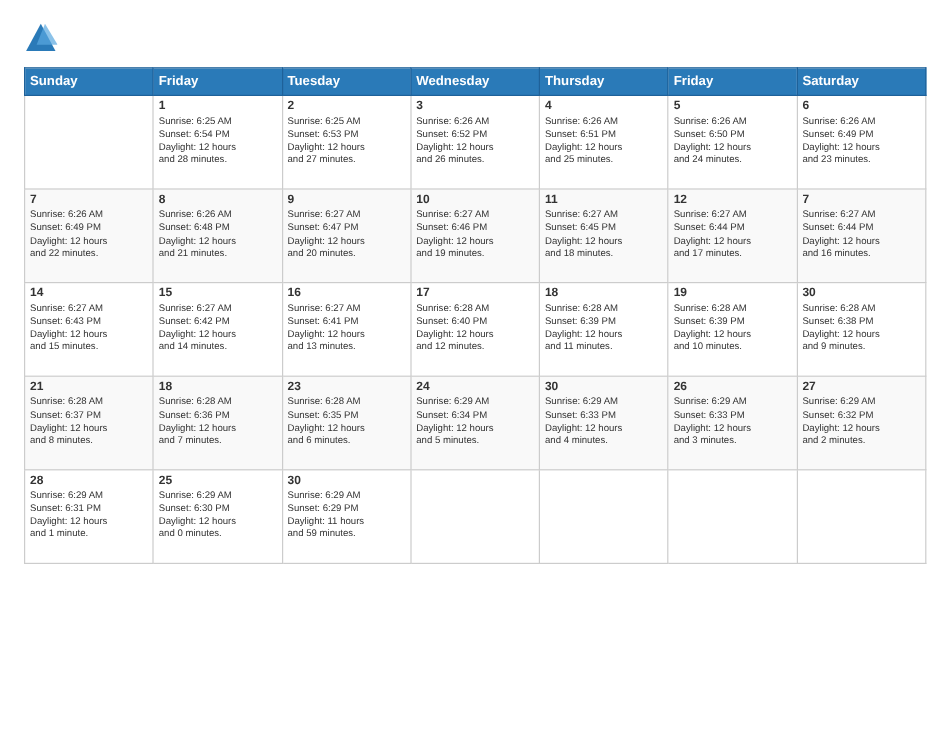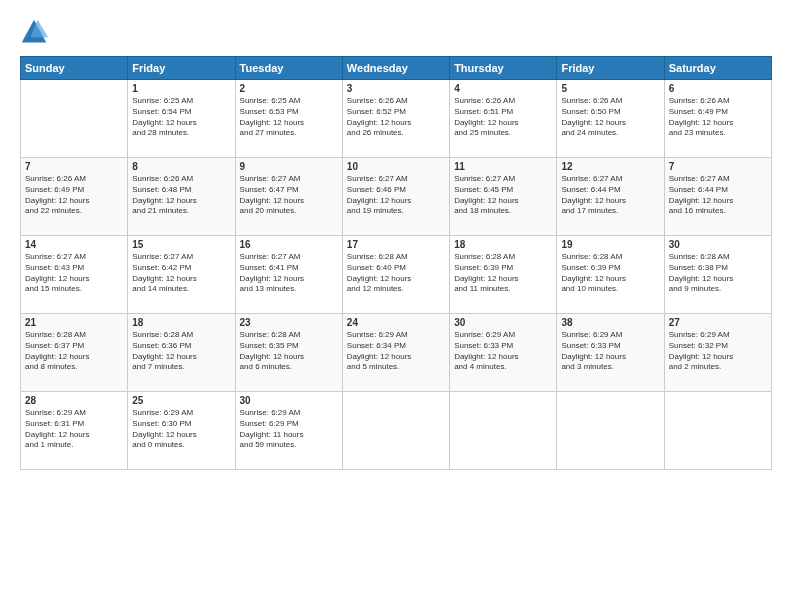--- a/index.html
+++ b/index.html
@@ -311,21 +311,21 @@
 and 5 minutes.</div>
           </td>
           <td>
             <span class="day-num">30</span>
             <div class="cell-info" style="white-space: pre-line;">Sunrise: 6:29 AM
 Sunset: 6:33 PM
 Daylight: 12 hours
 and 4 minutes.</div>
           </td>
           <td>
-            <span class="day-num">38</span>
+            <span class="day-num">26</span>
             <div class="cell-info" style="white-space: pre-line;">Sunrise: 6:29 AM
 Sunset: 6:33 PM
 Daylight: 12 hours
 and 3 minutes.</div>
           </td>
           <td>
             <span class="day-num">27</span>
             <div class="cell-info" style="white-space: pre-line;">Sunrise: 6:29 AM
 Sunset: 6:32 PM
 Daylight: 12 hours

